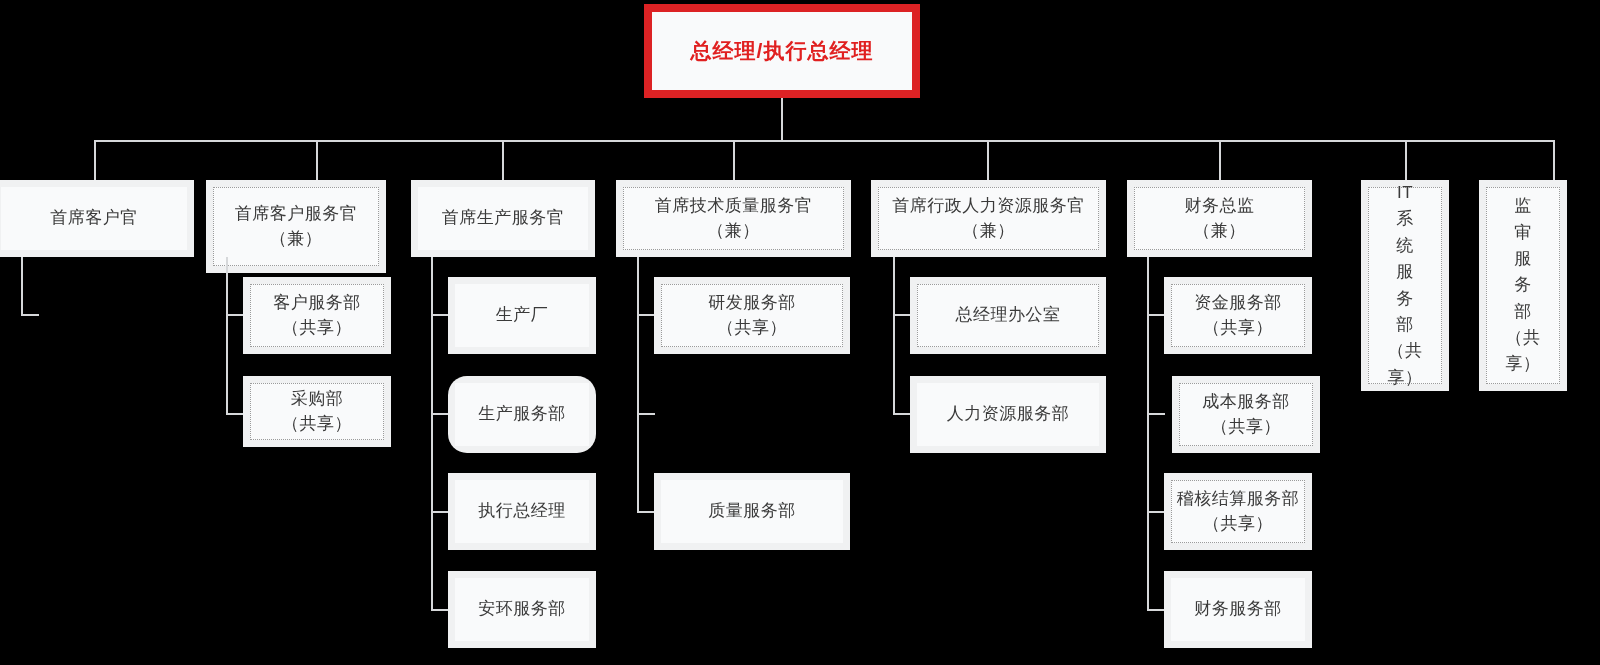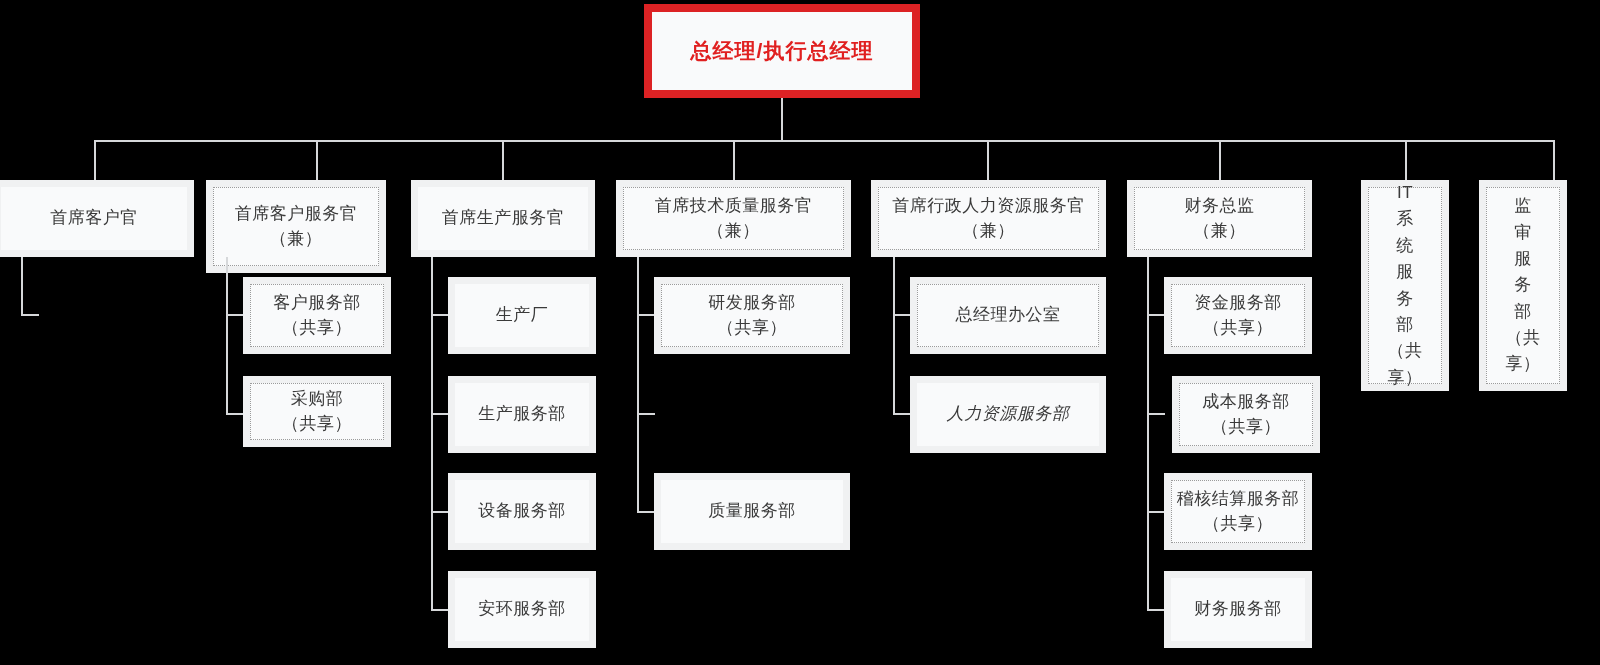--- a/index.html
+++ b/index.html
@@ -139,25 +139,25 @@
   </div>
 
   <div class="line line-v" style="left:431px; top:257px; height:354px;"></div>
   <div class="line line-h" style="left:431px; top:314px; width:18px;"></div>
   <div class="line line-h" style="left:431px; top:413px; width:18px;"></div>
   <div class="line line-h" style="left:431px; top:511px; width:18px;"></div>
   <div class="line line-h" style="left:431px; top:609px; width:18px;"></div>
   <div class="node" style="left:448px; top:277px; width:148px; height:77px;">
     <div class="inner">生产厂</div>
   </div>
-  <div class="node" style="left:448px; top:376px; width:148px; height:77px;">
+  <div class="node" style="left:448px; top:376px; width:148px; height:77px;border-radius:19px;">
     <div class="inner">生产服务部</div>
   </div>
   <div class="node" style="left:448px; top:473px; width:148px; height:77px;">
-    <div class="inner">设备服务部</div>
+    <div class="inner">执行总经理</div>
   </div>
   <div class="node" style="left:448px; top:571px; width:148px; height:77px;">
     <div class="inner">安环服务部</div>
   </div>
 
   <div class="line line-v" style="left:637px; top:257px; height:256px;"></div>
   <div class="line line-h" style="left:637px; top:314px; width:18px;"></div>
   <div class="line line-h" style="left:637px; top:413px; width:18px;"></div>
   <div class="line line-h" style="left:637px; top:511px; width:18px;"></div>
   <div class="node shared" style="left:654px; top:277px; width:196px; height:77px;">
@@ -166,21 +166,21 @@
   <div class="node" style="left:654px; top:473px; width:196px; height:77px;">
     <div class="inner">质量服务部</div>
   </div>
 
   <div class="line line-v" style="left:893px; top:257px; height:158px;"></div>
   <div class="line line-h" style="left:893px; top:314px; width:18px;"></div>
   <div class="line line-h" style="left:893px; top:413px; width:18px;"></div>
   <div class="node shared" style="left:910px; top:277px; width:196px; height:77px;">
     <div class="inner">总经理办公室</div>
   </div>
-  <div class="node" style="left:910px; top:376px; width:196px; height:77px;font-style:italic;">
+  <div class="node" style="left:910px; top:376px; width:196px; height:77px;">
     <div class="inner">人力资源服务部</div>
   </div>
 
   <div class="line line-v" style="left:1147px; top:257px; height:354px;"></div>
   <div class="line line-h" style="left:1147px; top:314px; width:18px;"></div>
   <div class="line line-h" style="left:1147px; top:413px; width:18px;"></div>
   <div class="line line-h" style="left:1147px; top:511px; width:18px;"></div>
   <div class="line line-h" style="left:1147px; top:609px; width:18px;"></div>
   <div class="node shared" style="left:1164px; top:277px; width:148px; height:77px;">
     <div class="inner">资金服务部<br>（共享）</div>

